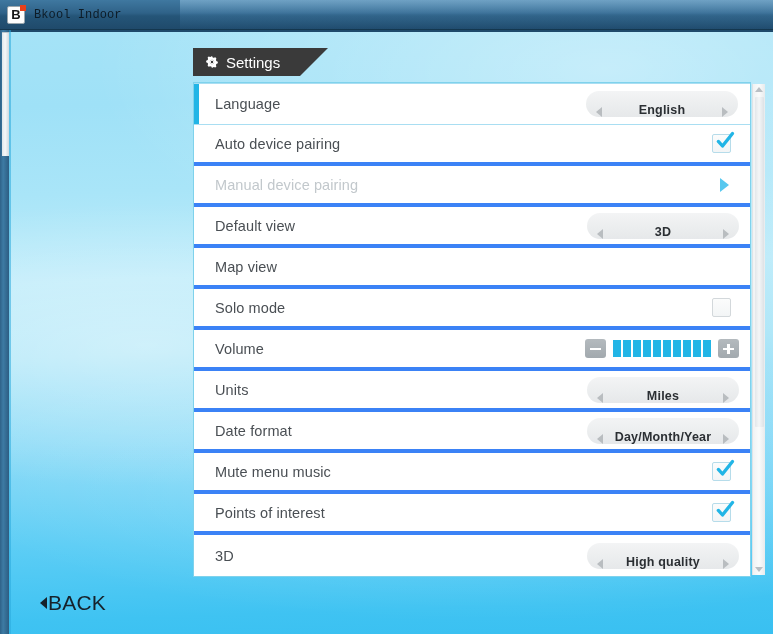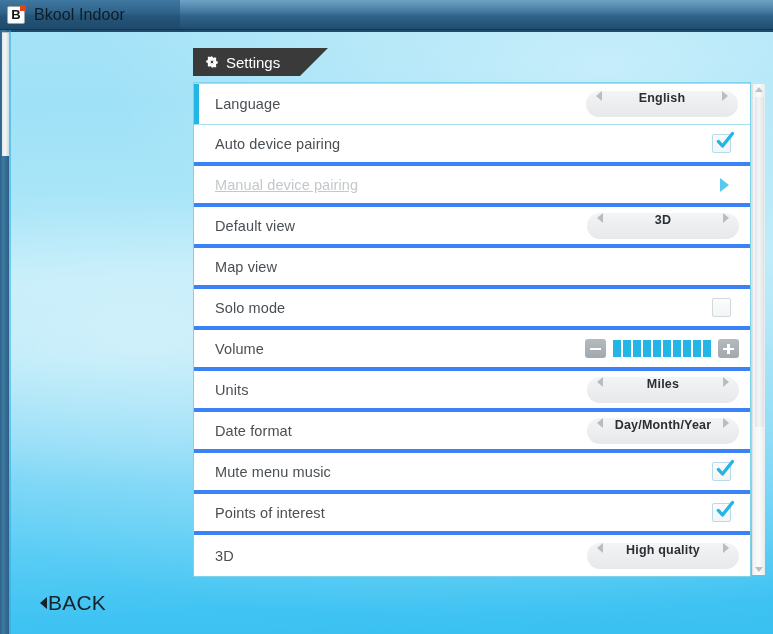--- a/index.html
+++ b/index.html
@@ -59,24 +59,25 @@
     position: absolute;
     right: -2px; top: -2px;
     width: 6px; height: 6px;
     background: #e8401a;
   }
 
   #title-text {
     position: relative;
     z-index: 2;
     margin-left: 9px;
-    font-size: 16px;
+    font-size: 12px;
     color: #0d1c27;
     letter-spacing: .1px;
     white-space: nowrap;
+    font-family: Liberation Mono, monospace;
   }
 
   
   #window-body {
     position: absolute;
     left: 0; top: 30px;
     width: 773px;
     height: 604px;
     background: #1f4a6b;
   }
@@ -194,38 +195,38 @@
     width: 5px;
     background: #22b5e6;
   }
 
   .row-label {
     font-size: 14.5px;
     color: #4a4f54;
     letter-spacing: .1px;
     white-space: nowrap;
   }
-  .row.disabled .row-label { color: #c2c8cc; text-decoration: underline; }
+  .row.disabled .row-label { color: #c2c8cc; }
 
   .row-control {
     margin-left: auto;
     display: flex;
     align-items: center;
     flex: 0 0 auto;
   }
 
   
   .spinner {
     position: relative;
     width: 152px;
     height: 26px;
     border-radius: 13px;
     background: linear-gradient(180deg, #f3f4f5 0%, #eceeef 52%, #e6e8ea 100%);
     display: flex;
-    align-items: flex-start;
+    align-items: flex-end;
     justify-content: center;
   }
   .spinner .sp-arrow {
     position: absolute;
     width: 0; height: 0;
     border-top: 5px solid transparent;
     border-bottom: 5px solid transparent;
   }
   .spinner .sp-left {
     left: 10px;

